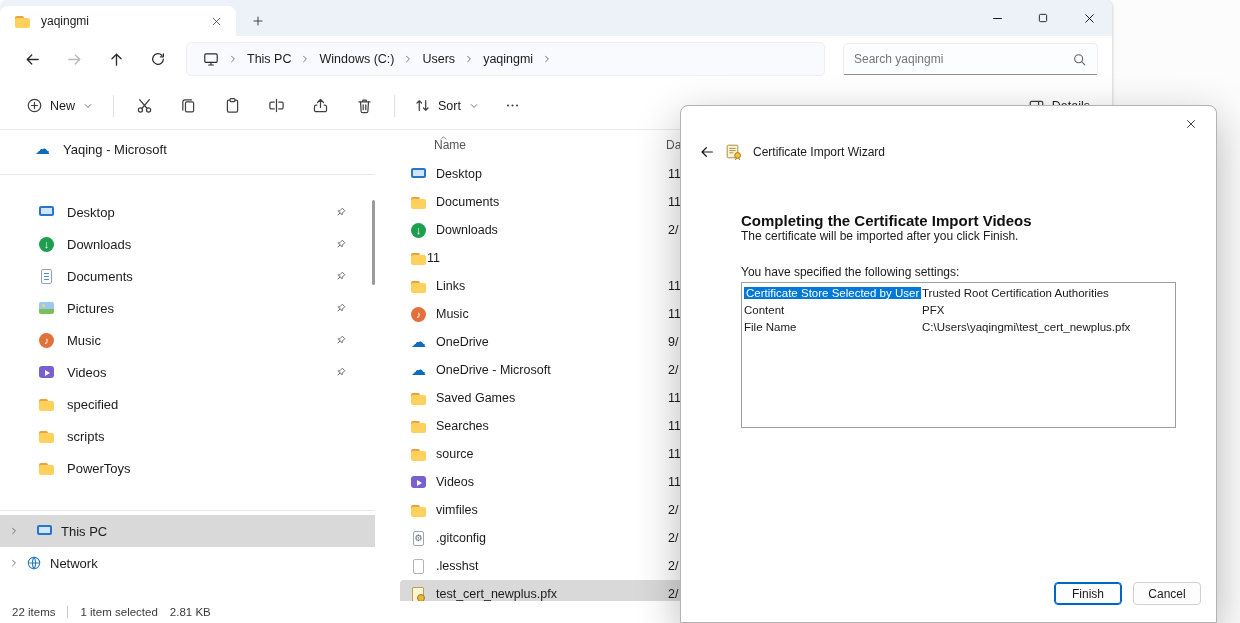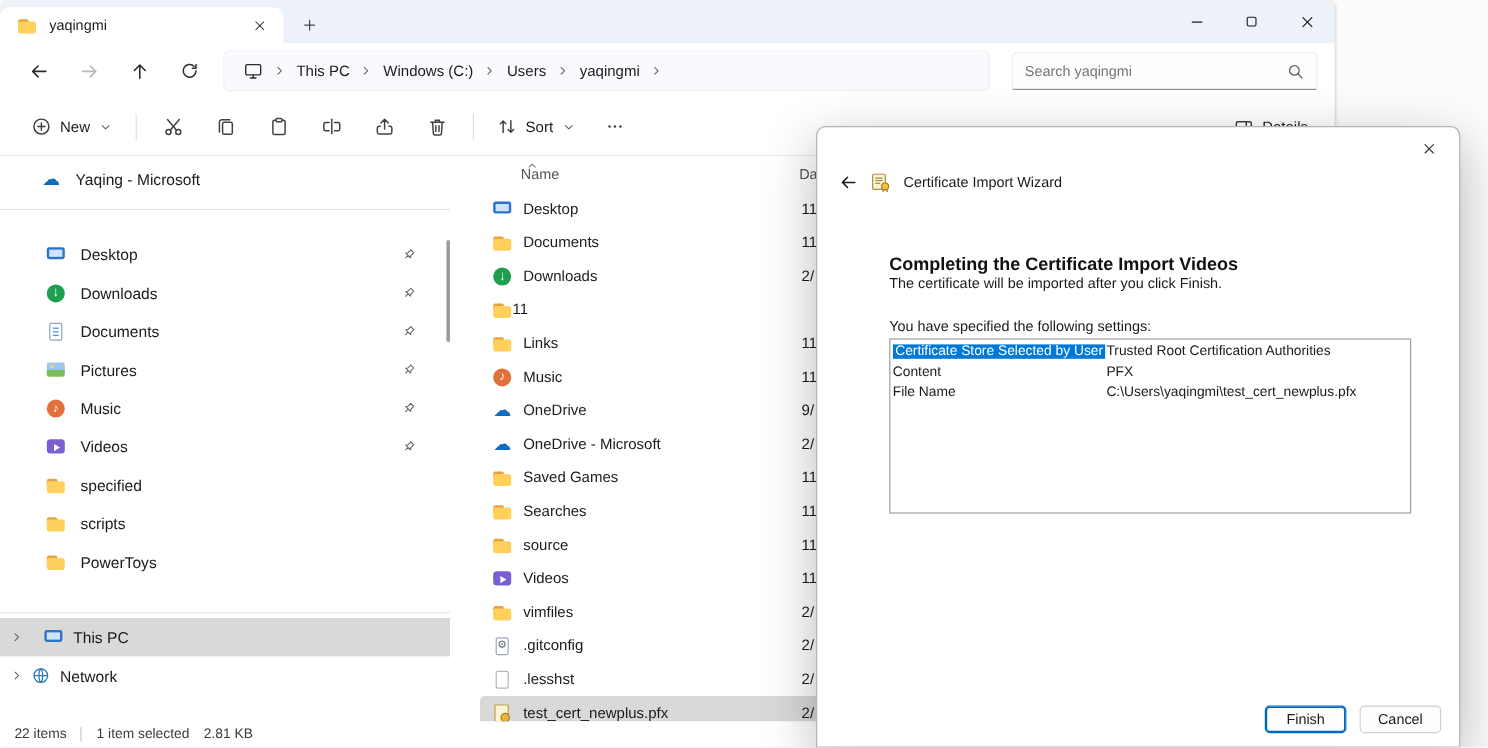--- a/index.html
+++ b/index.html
@@ -102,21 +102,21 @@
   .dlg-back{color:#1a1a1a;display:flex;align-items:center}
   .dlg-content{padding:46px 40px 0 60px;flex:1;min-height:0}
   .dlg-heading{font-size:15px;font-weight:700;color:#101010}
   .dlg-desc{font-size:12px}
   .dlg-caption{margin-top:22px;font-size:12px}
   .settings-box{margin-top:3px;height:146px;border:1px solid #9e9e9e;background:#fff;font-size:11.5px;overflow:hidden;padding-top:2px}
   .srow{display:flex;line-height:17px;padding-left:2px}
   .skey{width:178px;flex:none;white-space:nowrap;overflow:hidden}
   .skey .hl{background:#0078d7;color:#fff;padding:0 2px}
   .sval{flex:1;white-space:nowrap;overflow:hidden}
-  .dlg-footer{height:40px;margin-top:auto;display:flex;justify-content:flex-end;align-items:center;padding:0 15px 6px;gap:11px;flex:none}
+  .dlg-footer{height:40px;margin-top:auto;display:flex;justify-content:flex-end;align-items:flex-start;padding:0 15px 6px;gap:11px;flex:none}
   .btn{min-width:68px;height:23px;font-size:12px;border-radius:4px;display:flex;align-items:center;justify-content:center;background:#fdfdfd;border:1px solid #d0d0d0;color:#1a1a1a;cursor:default}
   .btn.primary{border:1px solid #0067c0;box-shadow:inset 0 0 0 1px #0067c0}
 </style>
 </head>
 <body>
 
 <svg class="defs" aria-hidden="true">
   <defs>
     <g id="g"></g>
     <symbol id="i-plus-circle" viewBox="0 0 18 18">

